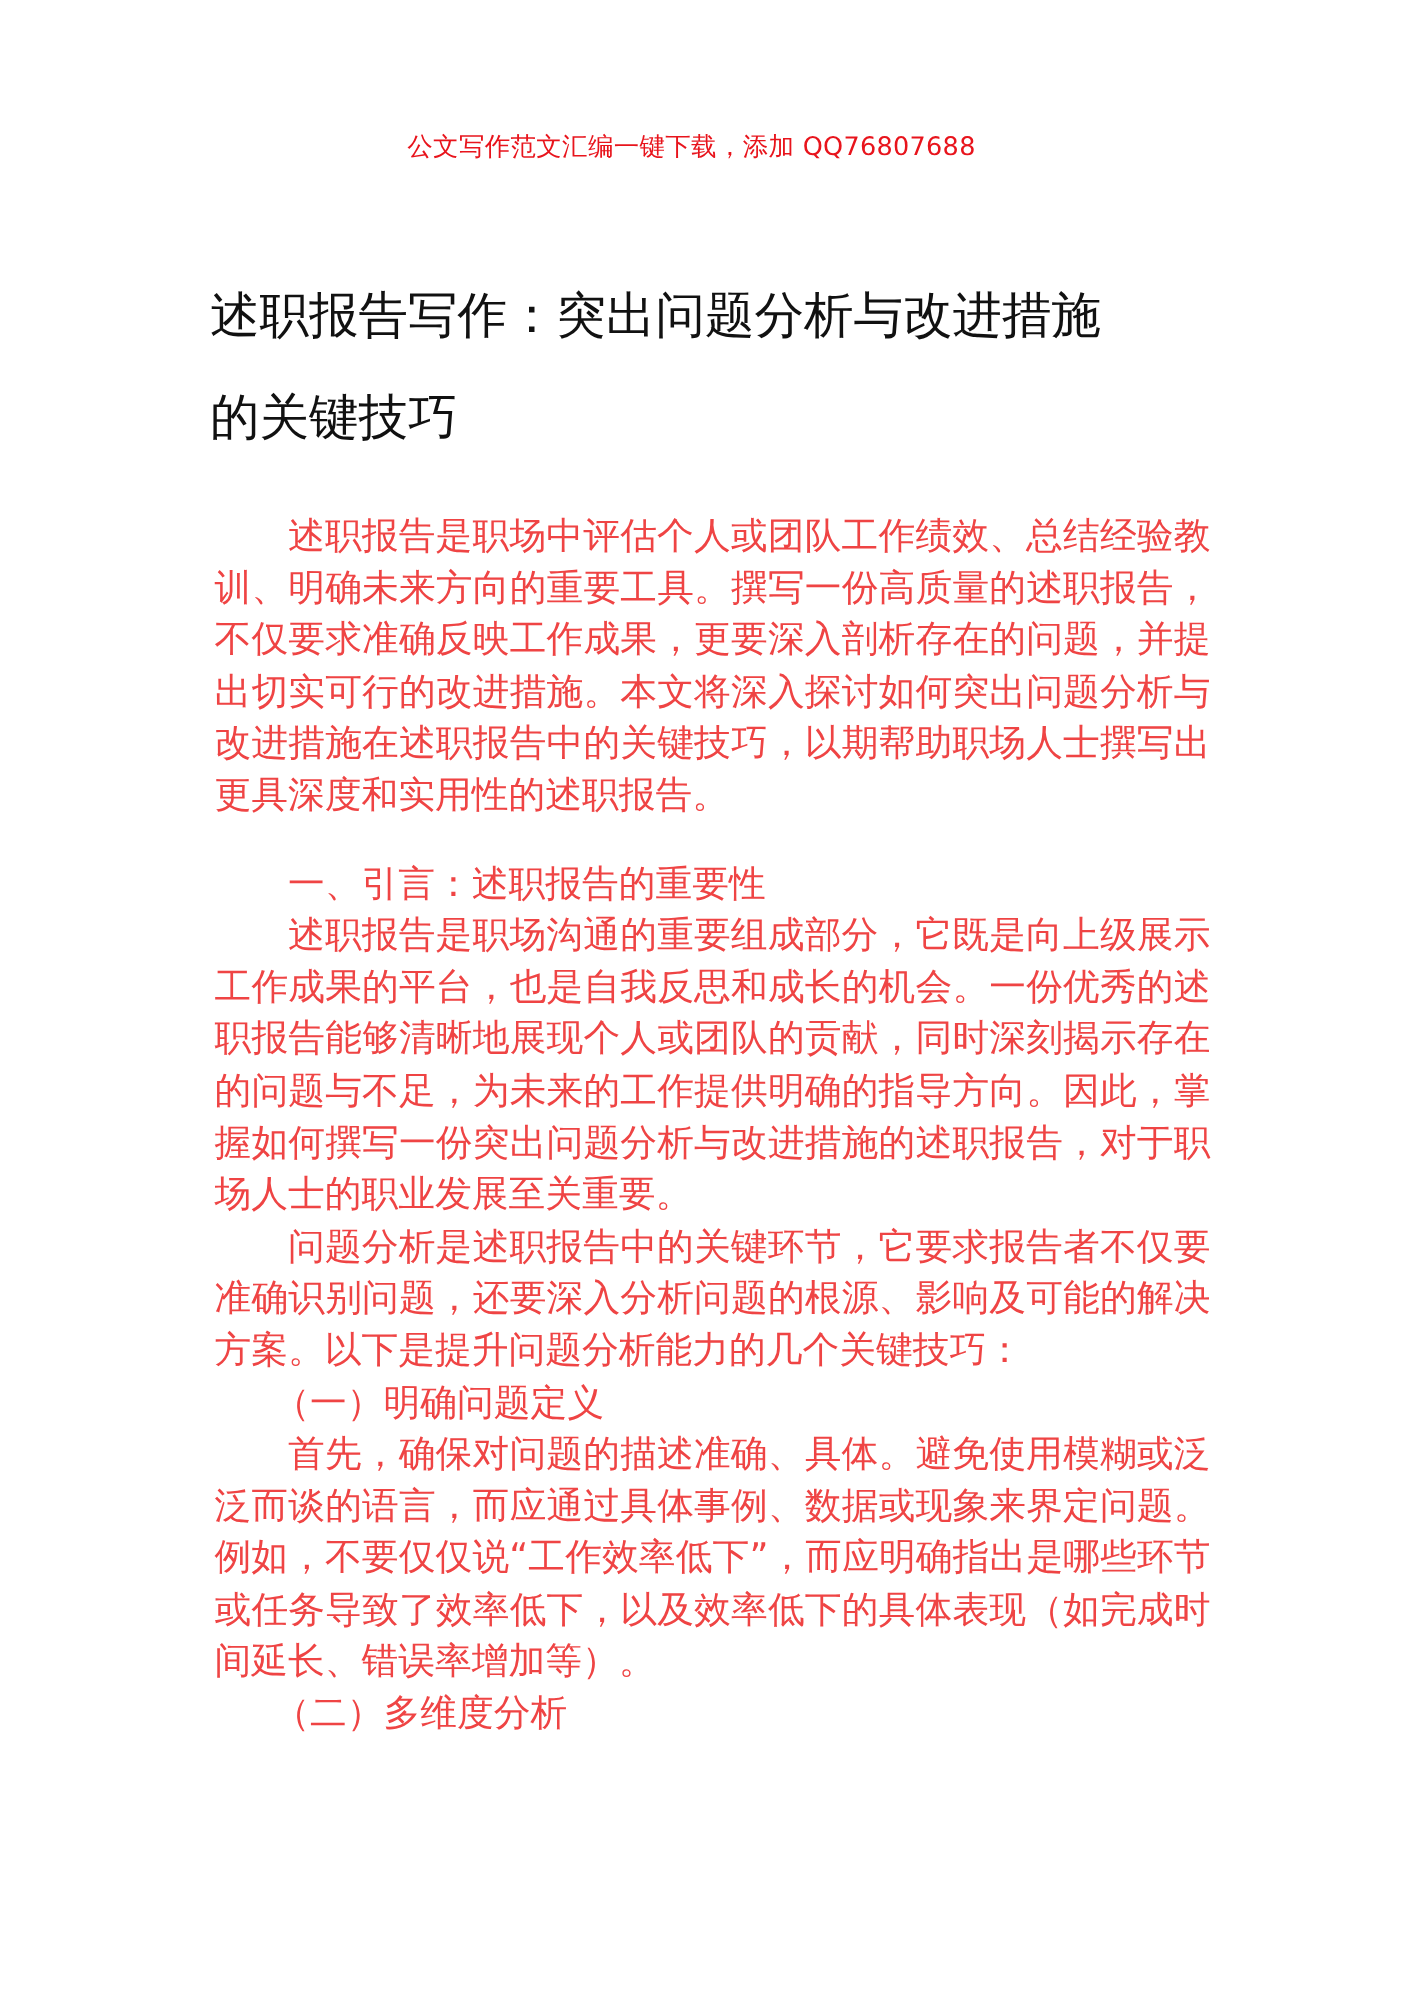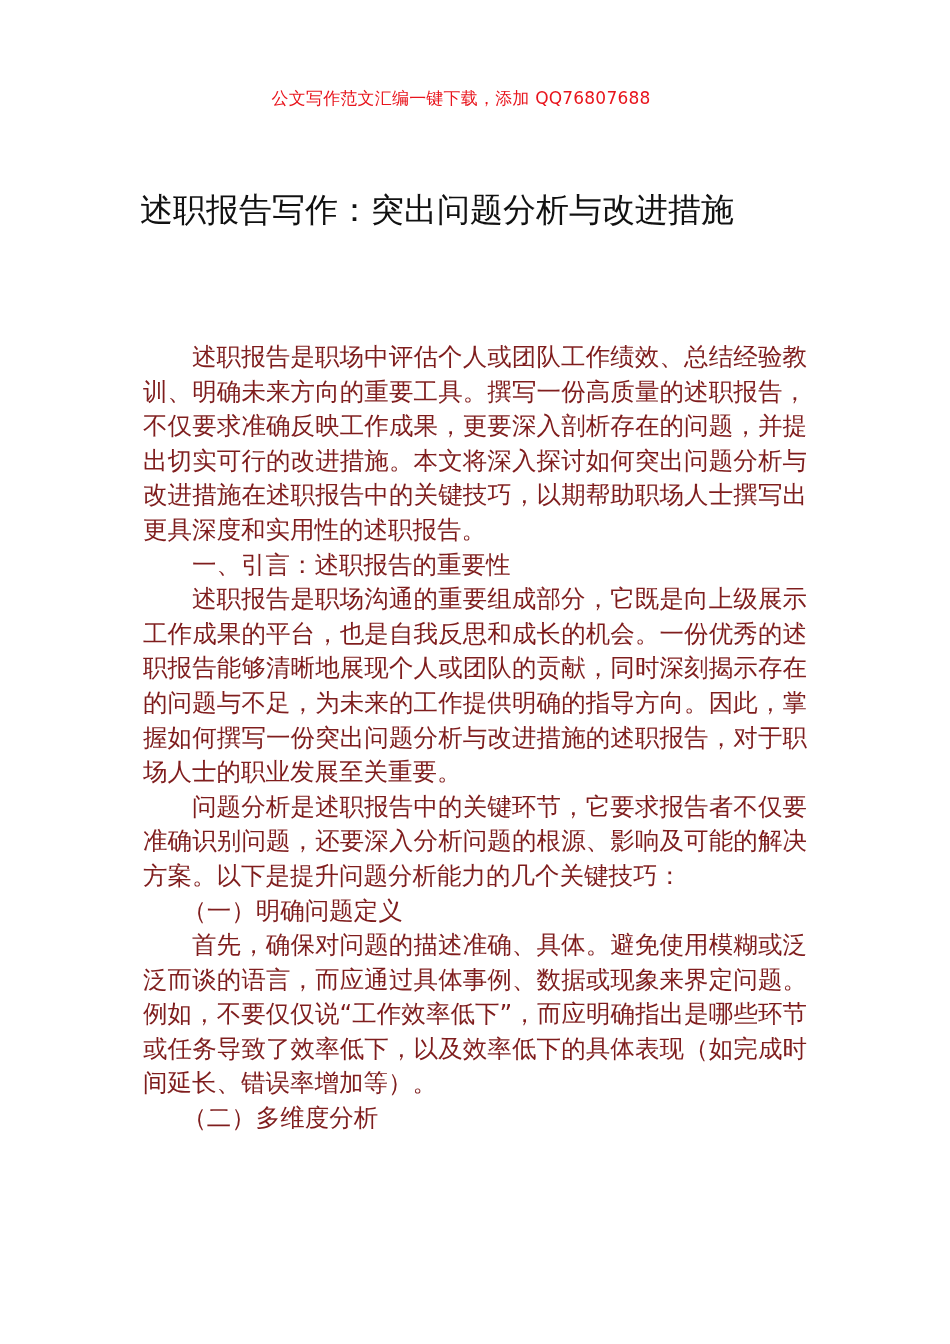--- a/index.html
+++ b/index.html
@@ -37,42 +37,44 @@
       margin: 0;
       font-weight: normal;
     }
     .doc-body {
       position: absolute;
       top: 340px;
       left: 143px;
       width: 664px;
       font-size: 24.5px;
       line-height: 34.6px;
-      color: #7f1d1d;
+      color: #ef4444;
     }
     .doc-body p {
       margin: 0;
       text-indent: 2em;
       text-align: justify;
       text-align-last: left;
     }
     .doc-body p.heading {
       text-indent: 2em;
+      margin-top: 24px;
     }
     .doc-body p.subheading {
       text-indent: 1.6em;
     }
   </style>
 </head>
 <body>
 
 <div class="header-note">公文写作范文汇编一键下载，添加 QQ76807688</div>
 
 <h1 class="doc-title">
   <span>述职报告写作：突出问题分析与改进措施</span><br>
+  <span>的关键技巧</span>
 </h1>
 
 <div class="doc-body">
   <p>述职报告是职场中评估个人或团队工作绩效、总结经验教训、明确未来方向的重要工具。撰写一份高质量的述职报告，不仅要求准确反映工作成果，更要深入剖析存在的问题，并提出切实可行的改进措施。本文将深入探讨如何突出问题分析与改进措施在述职报告中的关键技巧，以期帮助职场人士撰写出更具深度和实用性的述职报告。</p>
   <p class="heading">一、引言：述职报告的重要性</p>
   <p>述职报告是职场沟通的重要组成部分，它既是向上级展示工作成果的平台，也是自我反思和成长的机会。一份优秀的述职报告能够清晰地展现个人或团队的贡献，同时深刻揭示存在的问题与不足，为未来的工作提供明确的指导方向。因此，掌握如何撰写一份突出问题分析与改进措施的述职报告，对于职场人士的职业发展至关重要。</p>
   <p>问题分析是述职报告中的关键环节，它要求报告者不仅要准确识别问题，还要深入分析问题的根源、影响及可能的解决方案。以下是提升问题分析能力的几个关键技巧：</p>
   <p class="subheading">（一）明确问题定义</p>
   <p>首先，确保对问题的描述准确、具体。避免使用模糊或泛泛而谈的语言，而应通过具体事例、数据或现象来界定问题。例如，不要仅仅说“工作效率低下”，而应明确指出是哪些环节或任务导致了效率低下，以及效率低下的具体表现（如完成时间延长、错误率增加等）。</p>
   <p class="subheading">（二）多维度分析</p>

